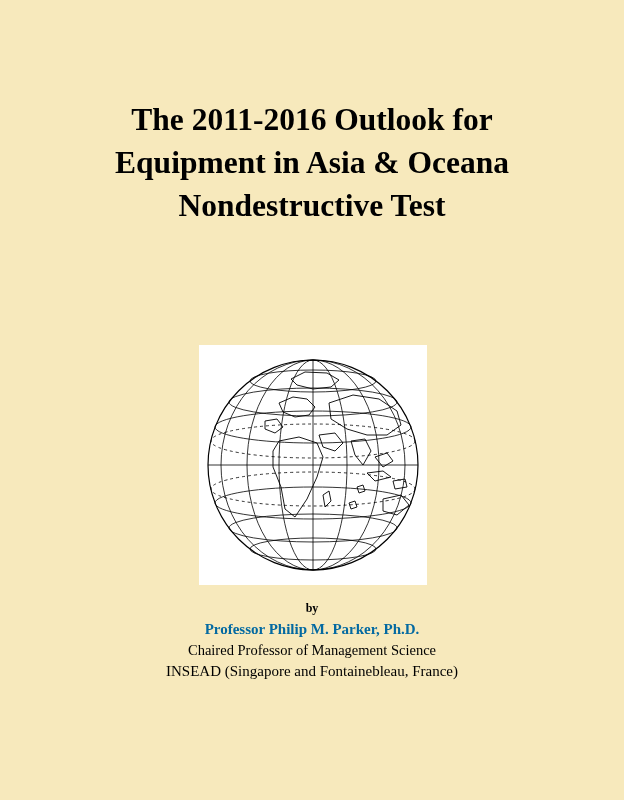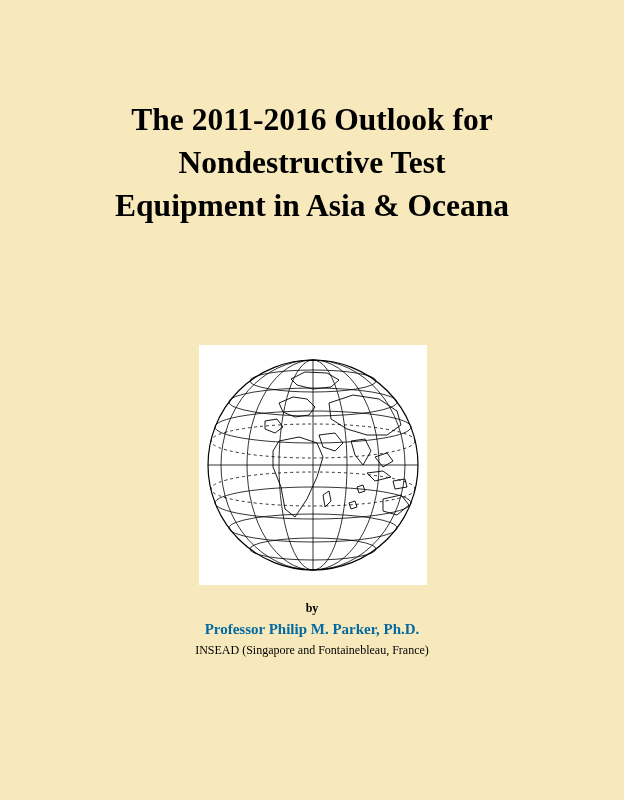--- a/index.html
+++ b/index.html
@@ -67,35 +67,35 @@
     color: #0369a1;
     line-height: 22px;
   }
   .byline-role {
     font-size: 14.5px;
     font-weight: normal;
     color: #000;
     line-height: 21px;
   }
   .byline-affil {
-    font-size: 12px;
+    font-size: 15px;
     font-weight: normal;
     color: #000;
     line-height: 21px;
   }
 </style>
 </head>
 <body>
 
 <div class="page">
 
   <div class="title-block">
     <div class="title-line">The 2011-2016 Outlook for</div>
+    <div class="title-line">Equipment in Asia &amp; Oceana</div>
     <div class="title-line">Nondestructive Test</div>
-    <div class="title-line">Equipment in Asia &amp; Oceana</div>
   </div>
 
   <div class="globe-wrap">
     <svg width="228" height="240" viewBox="0 0 228 240" xmlns="http://www.w3.org/2000/svg">
       <rect x="0" y="0" width="228" height="240" fill="#ffffff"></rect>
       <g transform="translate(114,120)" fill="none" stroke="#000000" stroke-width="0.8">
 
         <circle cx="0" cy="0" r="105" stroke-width="1.2"></circle>
 
         <ellipse cx="0" cy="-84" rx="63" ry="11"></ellipse>
@@ -141,16 +141,17 @@
           <path d="M 44 22 L 50 20 L 52 26 L 46 28 Z"></path>
           <path d="M 36 38 L 42 36 L 44 42 L 38 44 Z"></path>
         </g>
       </g>
     </svg>
   </div>
 
   <div class="byline-block">
     <div class="byline-by">by</div>
     <div class="byline-author">Professor Philip M. Parker, Ph.D.</div>
+    <div class="byline-role">Chaired Professor of Management Science</div>
     <div class="byline-affil">INSEAD (Singapore and Fontainebleau, France)</div>
   </div>
 
 </div>
 
 </body></html>

